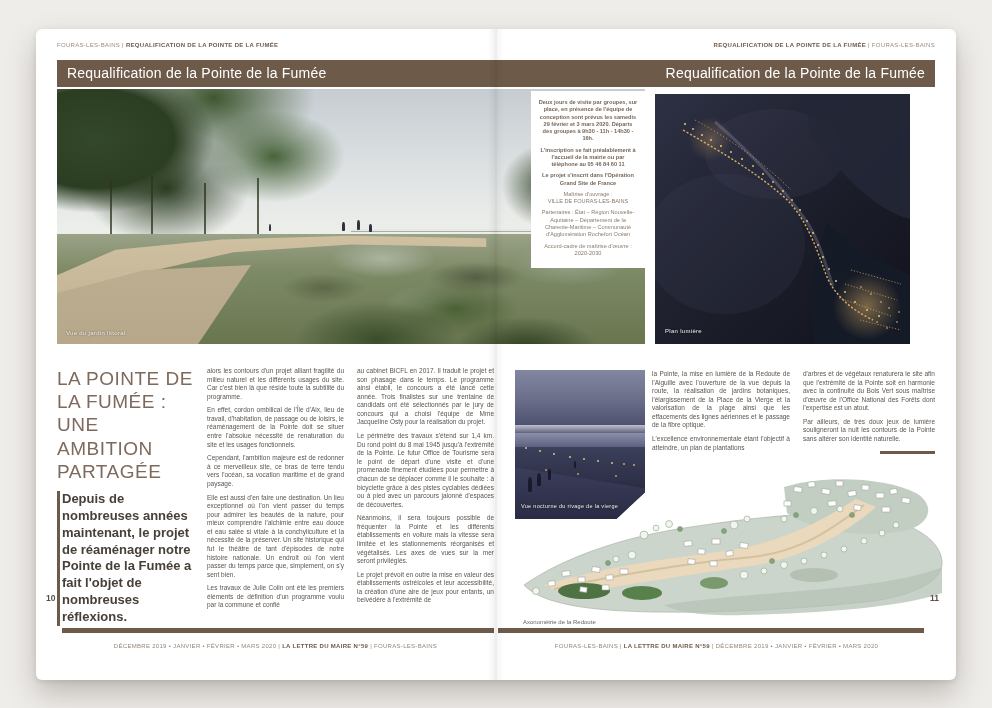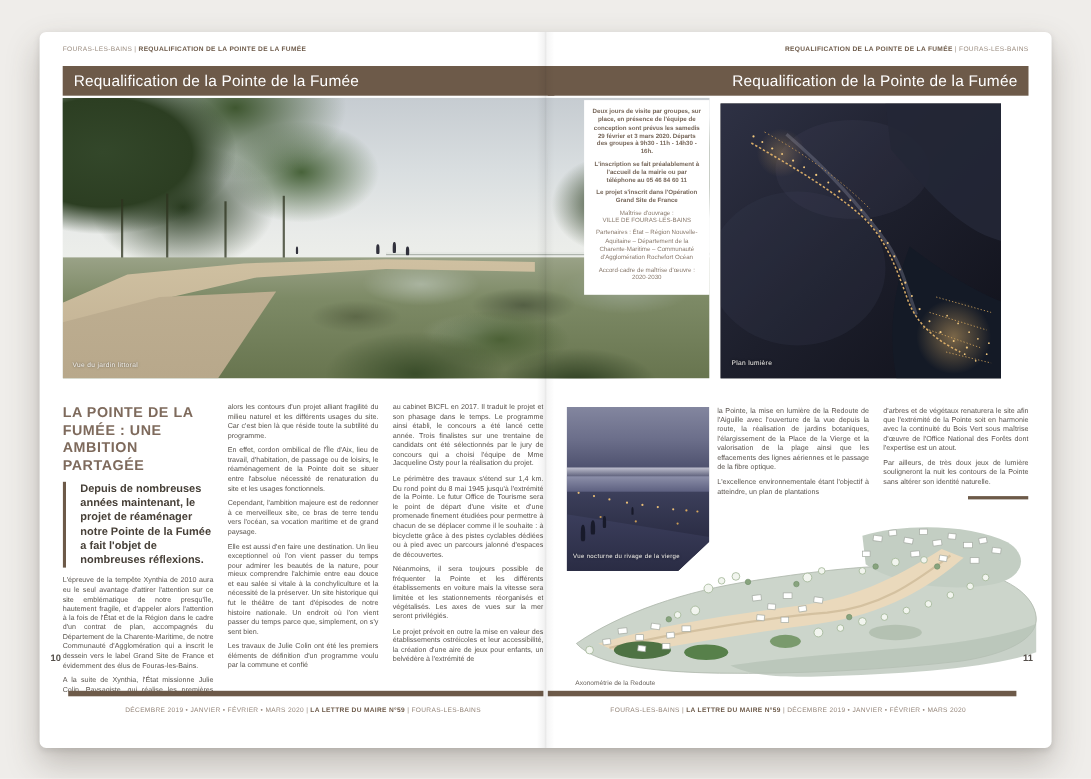--- a/index.html
+++ b/index.html
@@ -93,26 +93,26 @@
   .plan svg{display:block;}
   
   .textblock{position:absolute;display:flex;overflow:hidden;}
   .textblock.lp{left:21px;top:338px;width:437px;height:262px;gap:13px;}
   .textblock.rp{left:616px;top:341px;width:283px;height:170px;gap:13px;}
   .col{flex:0 0 auto;}
   .col.w137{width:137px;}
   .col.w140{width:138px;}
   .col.w132{width:132px;}
   .headline{
-    font-size:13px;line-height:1.22;letter-spacing:.5px;color:#7e6a5c;
-    margin:0 0 8px 0;font-weight:bold;text-transform:uppercase;
+    font-size:19px;line-height:1.22;letter-spacing:.5px;color:#7e6a5c;
+    margin:0 0 8px 0;font-weight:normal;text-transform:uppercase;
   }
   .lead{
-    border-left:3px solid #6d5a49;padding-left:13px;margin:0 0 8px 0;
-    font-size:10px;line-height:1.3;font-weight:bold;color:#474038;
+    border-left:3px solid #6d5a49;padding-left:2px;margin:0 0 8px 0;
+    font-size:13px;line-height:1.3;font-weight:bold;color:#474038;
   }
   .bodyp{font-size:6.5px;line-height:1.32;color:#5a544e;text-align:justify;margin:0 0 5px 0;hyphens:auto;}
   .endmark{width:55px;height:3px;background:#6d5a49;margin:7px 0 0 auto;}
   
   .night{
     position:absolute;left:479px;top:341px;width:130px;height:149px;overflow:hidden;
     background:linear-gradient(180deg,#83869f 0%,#6b6e8a 20%,#4a4d6a 40%,#3a3d58 55%,#2c2e46 78%,#232438 100%);
     clip-path:polygon(0 0,100% 0,100% 82%,78% 100%,0 100%);
   }
   .night>div,.night>span{position:absolute;}

